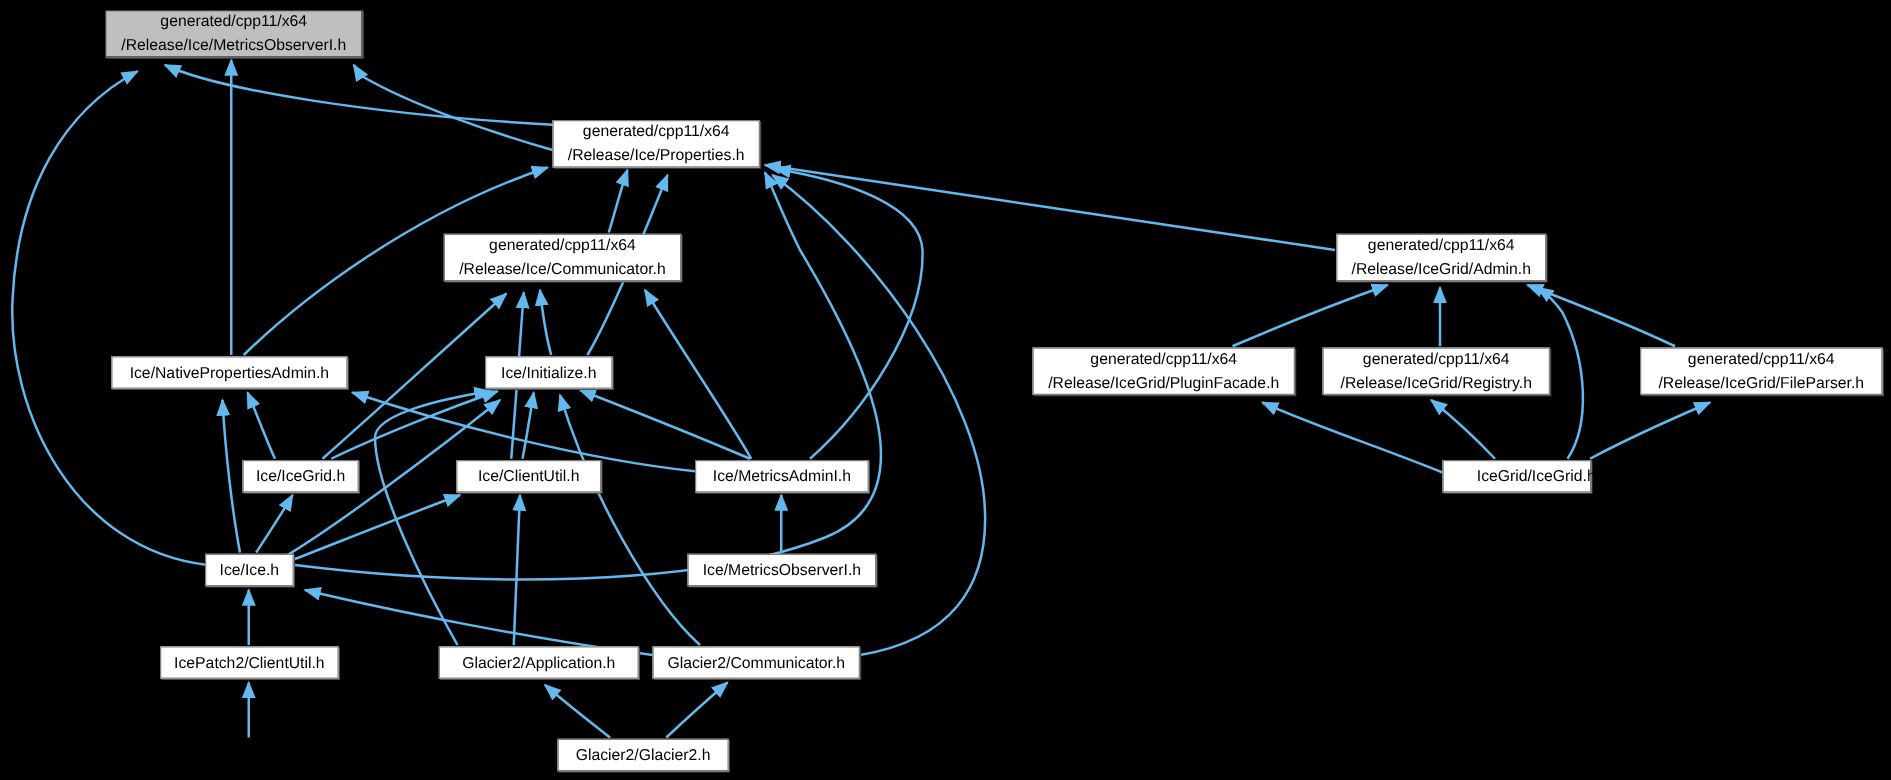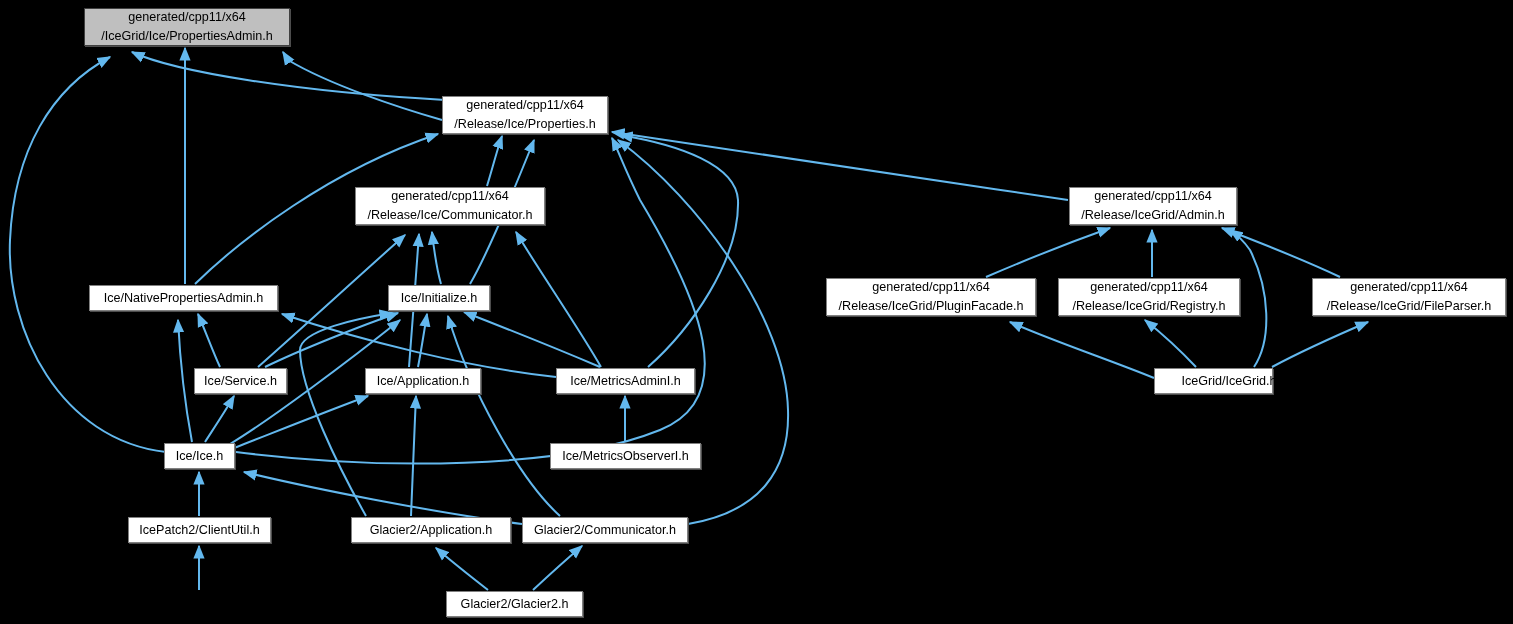--- a/index.html
+++ b/index.html
@@ -92,21 +92,21 @@
       <path d="M199,590 L199,546"></path>
 
       <path d="M488,590 C470,576 450,560 436,548"></path>
       <path d="M533,590 C548,576 568,558 582,546"></path>
     </g>
   </svg>
 
   <div id="nodes-layer">
       <div class="node highlight" style="left: 84px; top: 8px; width: 206px; height: 38px;">
         <span class="ln">generated/cpp11/x64</span>
-        <span class="ln">/IceGrid/Ice/PropertiesAdmin.h</span>
+        <span class="ln">/Release/Ice/MetricsObserverI.h</span>
       </div>
       <div class="node" style="left: 442px; top: 96px; width: 166px; height: 38px;">
         <span class="ln">generated/cpp11/x64</span>
         <span class="ln">/Release/Ice/Properties.h</span>
       </div>
       <div class="node" style="left: 355px; top: 187px; width: 190px; height: 38px;">
         <span class="ln">generated/cpp11/x64</span>
         <span class="ln">/Release/Ice/Communicator.h</span>
       </div>
       <div class="node" style="left: 1069px; top: 187px; width: 168px; height: 38px;">
@@ -125,24 +125,24 @@
       </div>
       <div class="node" style="left: 1058px; top: 278px; width: 182px; height: 38px;">
         <span class="ln">generated/cpp11/x64</span>
         <span class="ln">/Release/IceGrid/Registry.h</span>
       </div>
       <div class="node" style="left: 1312px; top: 278px; width: 194px; height: 38px;">
         <span class="ln">generated/cpp11/x64</span>
         <span class="ln">/Release/IceGrid/FileParser.h</span>
       </div>
       <div class="node" style="left: 194px; top: 368px; width: 93px; height: 26px;">
-        <span class="ln">Ice/Service.h</span>
+        <span class="ln">Ice/IceGrid.h</span>
       </div>
       <div class="node" style="left: 365px; top: 368px; width: 116px; height: 26px;">
-        <span class="ln">Ice/Application.h</span>
+        <span class="ln">Ice/ClientUtil.h</span>
       </div>
       <div class="node" style="left: 556px; top: 368px; width: 139px; height: 26px;">
         <span class="ln">Ice/MetricsAdminI.h</span>
       </div>
       <div class="node" style="left: 1154px; top: 368px; width: 119px; height: 26px; padding-left: 31px;">
         <span class="ln">IceGrid/IceGrid.h</span>
       </div>
       <div class="node" style="left: 550px; top: 443px; width: 151px; height: 26px;">
         <span class="ln">Ice/MetricsObserverI.h</span>
       </div>

